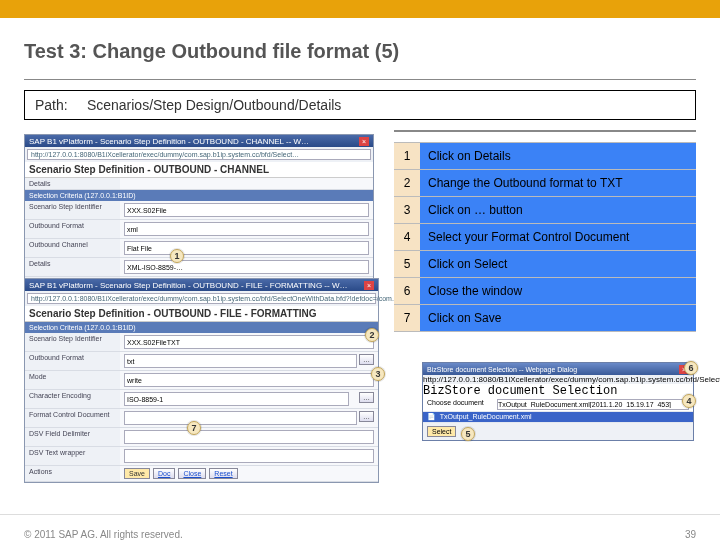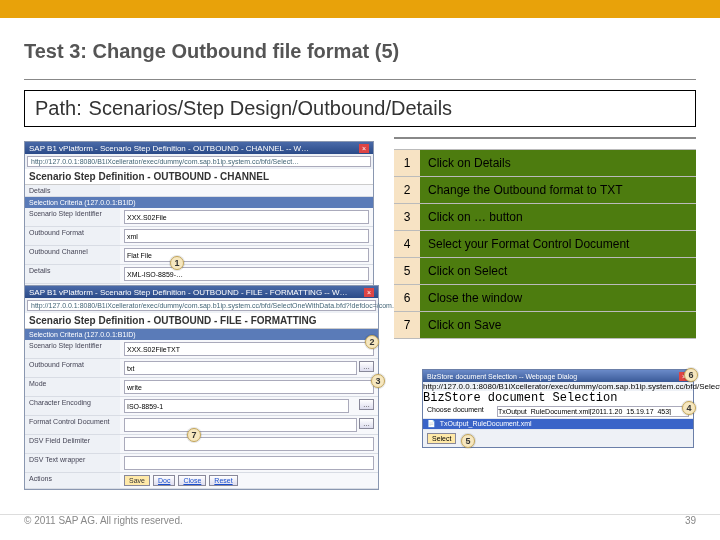--- a/index.html
+++ b/index.html
@@ -1,48 +1,48 @@
 <!DOCTYPE html>
 <html><head>
 <meta charset="utf-8">
 <style>
   * { box-sizing: border-box; margin: 0; padding: 0; }
   body { width: 720px; height: 540px; background: #fff; font-family: Arial, sans-serif; position: relative; overflow: hidden; }
   .goldbar { background: #e8a20a; height: 18px; width: 100%; }
   .slide-title { font-size: 20px; font-weight: bold; color: #555; padding: 22px 24px 10px; }
   .hr1 { border: none; border-top: 1px solid #888; margin: 6px 24px 10px; }
-  .path-box { margin: 6px 24px 0; border: 1px solid #000; padding: 6px 10px; font-size: 20px; color: #333; }
+  .path-box { margin: 6px 24px 0; border: 1px solid #000; padding: 6px 10px; font-size: 14px; color: #333; }
   .path-label { display: inline-block; width: 48px; }
   .content { position: relative; margin: 10px 24px 0; height: 340px; }
   .win { position: absolute; border: 1px solid #8a97b0; background: #eef1f6; font-size: 8px; color: #333; }
   .win .titlebar { background: linear-gradient(#4a6aa8,#2a4a88); color: #fff; padding: 2px 4px; font-size: 8px; display: flex; justify-content: space-between; align-items: center; height: 12px; }
   .win .addr { background: #fff; border: 1px solid #aab; margin: 2px; padding: 1px 3px; font-size: 7px; color: #467; }
   .win .heading { background: #fff; padding: 2px 4px; font-size: 10px; font-weight: bold; border-bottom: 1px solid #ccc; }
   .win .section-hd { background: #5a7bb8; color: #fff; padding: 2px 4px; font-size: 7px; }
   .win .row { display: flex; border-bottom: 1px solid #d8dce4; background: #f7f8fb; }
   .win .row .lbl { width: 95px; padding: 2px 4px; font-size: 7px; color: #445; background: #eef1f6; }
   .win .row .val { flex: 1; padding: 2px 4px; font-size: 7px; }
   .win .row .val input.fld { width: 100%; border: 1px solid #aab; background: #fff; font-size: 7px; padding: 0 2px; height: 14px; }
   .btnrow { padding: 3px 4px; display: flex; gap: 3px; align-items: center; }
   .microbtn { border: 1px solid #889; background: linear-gradient(#fff,#dde); font-size: 7px; padding: 1px 4px; cursor: pointer; }
   .dotsbtn { border: 1px solid #889; background: linear-gradient(#fff,#dde); font-size: 7px; padding: 0 3px; cursor: pointer; height: 11px; display: flex; align-items: center; }
   .closebox { width: 10px; height: 9px; background: #d44; color: #fff; font-size: 7px; text-align: center; line-height: 9px; cursor: pointer; }
   .steps-table { position: absolute; right: 0; top: 12px; width: 302px; border-collapse: collapse; }
   .steps-table td { border-top: 1px solid #bbb; border-bottom: 1px solid #bbb; padding: 6px 8px; font-size: 12px; text-align: left; vertical-align: middle; }
   .steps-table td.num { width: 26px; background: #f7e3c4; text-align: center; }
-  .steps-table td.desc { background: #4d7c0f; }
+  .steps-table td.desc { background: #3b82f6; }
   .steps-table tr:last-child td { border-bottom: 1px solid #bbb; }
   .note-rule { position: absolute; right: 0; top: 0; width: 302px; border-top: 2px solid #888; }
   .callout { position: absolute; width: 14px; height: 14px; border-radius: 50%; background: #f6e7bf; border: 1px solid #c4a65a; font-size: 9px; color: #333; display: flex; align-items: center; justify-content: center; font-weight: bold; box-shadow: 0 0 0 1px rgba(0,0,0,.1); z-index: 50; }
   .dialog { position: absolute; border: 1px solid #6b7fa8; background: #eef1f6; font-size: 8px; }
   .dialog .titlebar { background: linear-gradient(#6a8ac8,#3a5a98); color: #fff; padding: 2px 4px; font-size: 7px; display: flex; justify-content: space-between; height: 12px; align-items: center; }
   .dialog .body { background: #fff; }
   .tree-row { display: flex; padding: 1px 4px; font-size: 7px; border-bottom: 1px solid #e4e8ef; }
   .sel-row { background: #3a64c8; color: #fff; }
-  .footer { position: absolute; bottom: 0; left: 0; right: 0; height: 26px; display: flex; justify-content: space-between; align-items: flex-start; padding: 0 24px; background: #fff; border-top: 1px solid #ddd; font-size: 10px; color: #888; }
+  .footer { position: absolute; bottom: 0; left: 0; right: 0; height: 26px; display: flex; justify-content: space-between; align-items: flex-end; padding: 0 24px; background: #fff; border-top: 1px solid #ddd; font-size: 10px; color: #888; }
   .page-num { color: #888; }
   .link { color: #1a4fcf; text-decoration: underline; cursor: pointer; }
 </style>
 </head>
 <body>
 
 <div class="goldbar"></div>
 <div class="slide-title">Test 3: Change Outbound file format (5)</div>
 <hr class="hr1">
 <div class="path-box">

